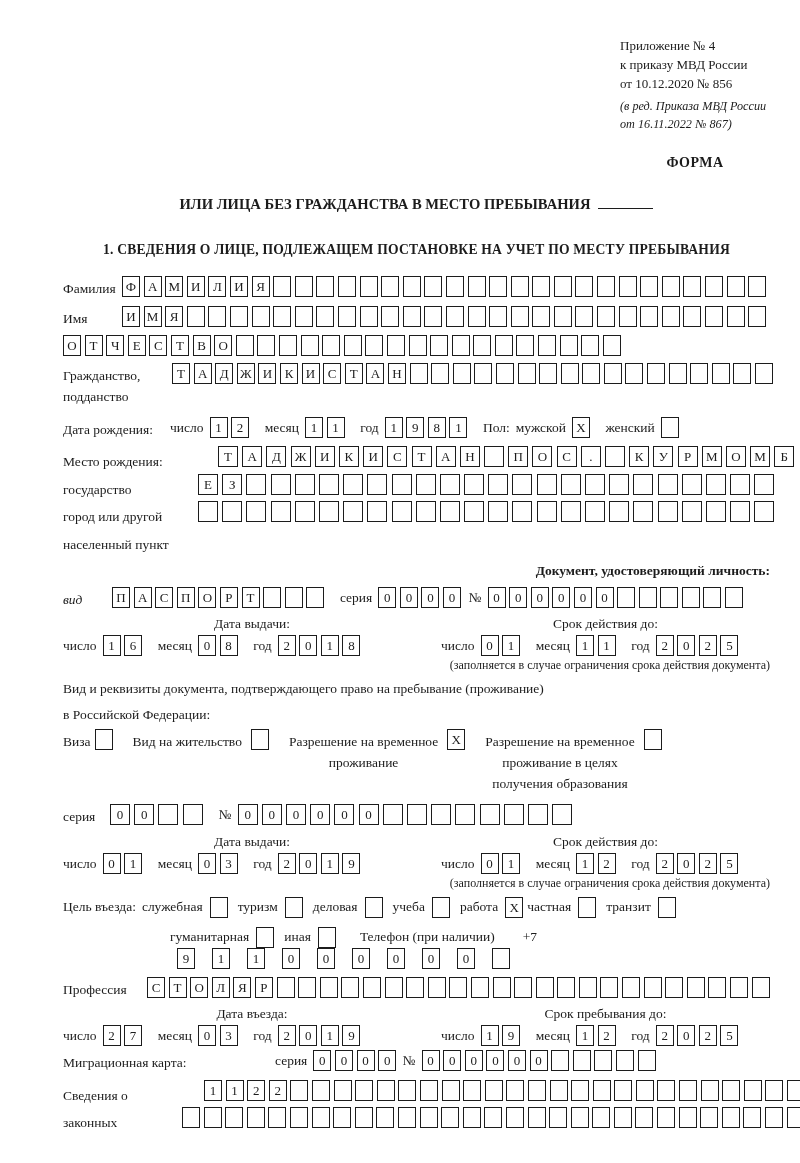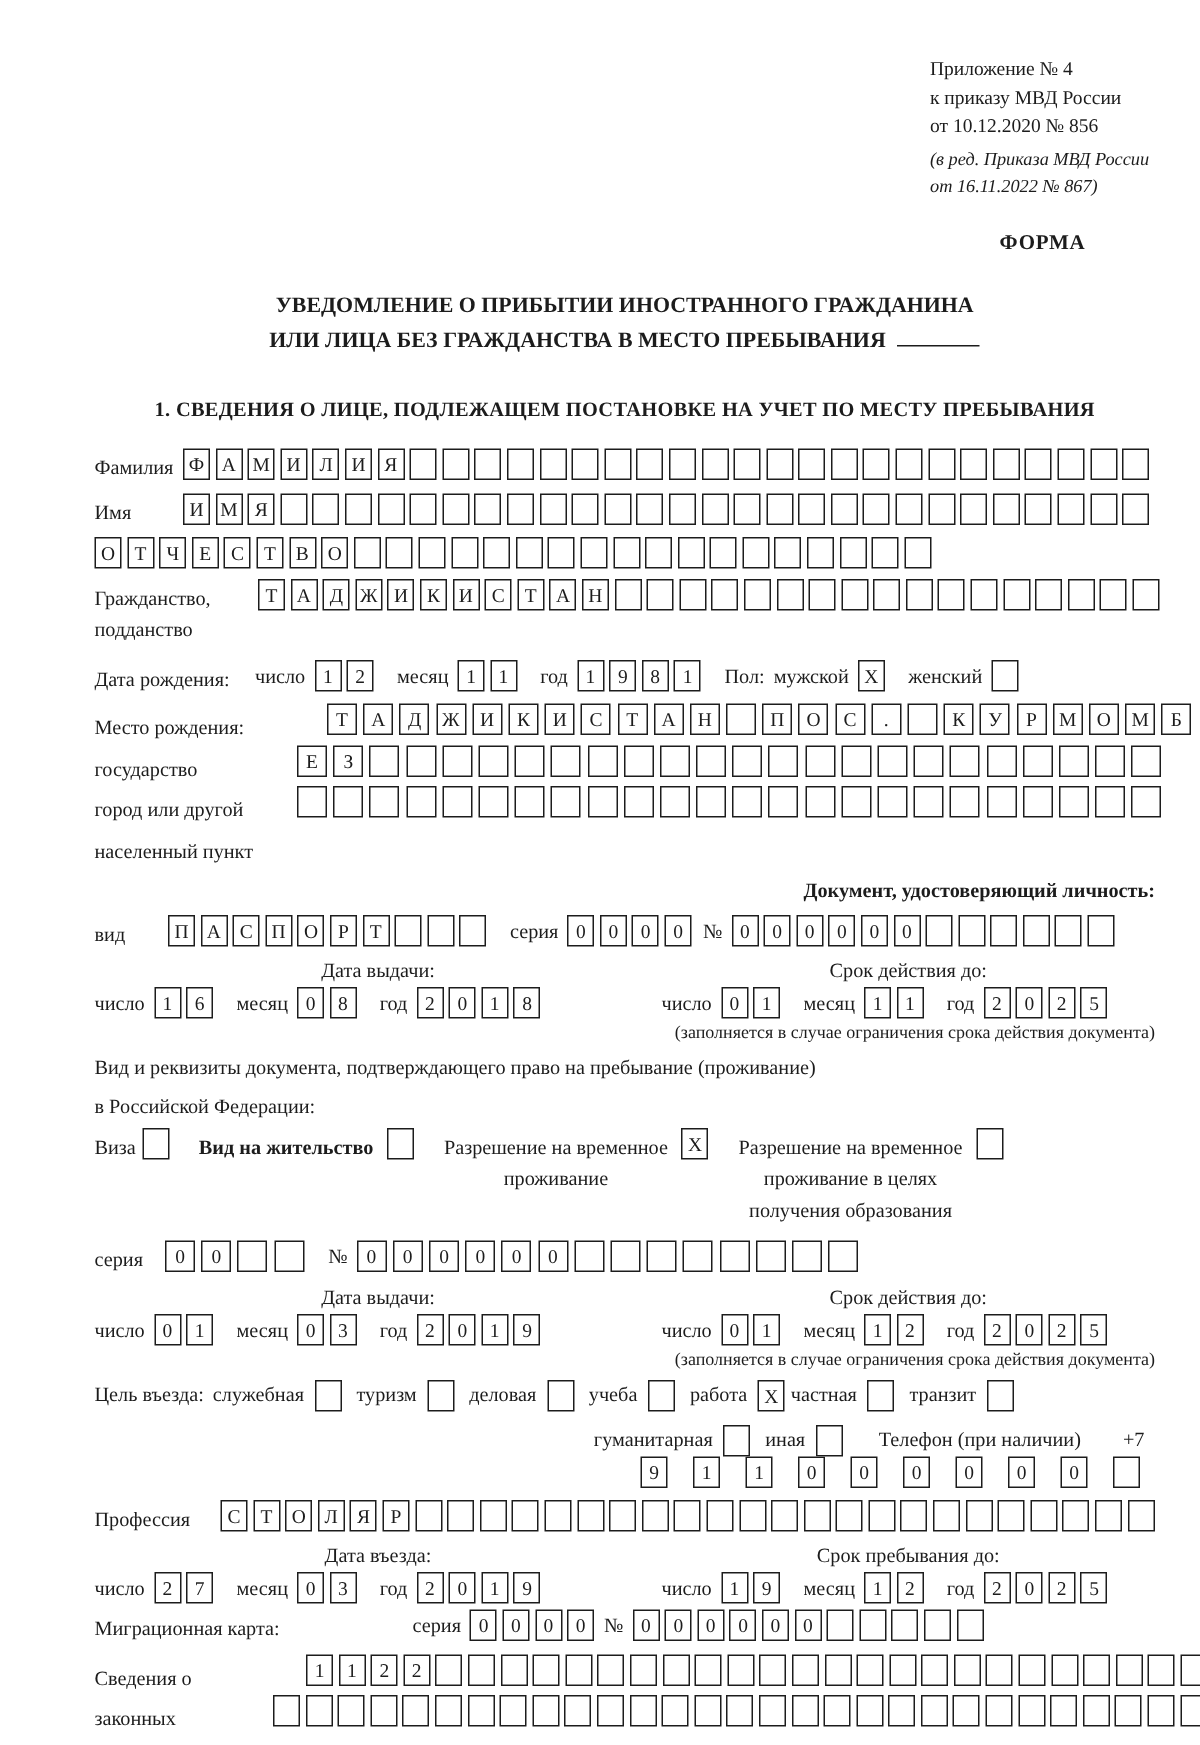--- a/index.html
+++ b/index.html
@@ -69,21 +69,20 @@
     <div>к приказу МВД России</div>
     <div>от 10.12.2020 № 856</div>
     <div class="rev">
       <div>(в ред. Приказа МВД России</div>
       <div>от 16.11.2022 № 867)</div>
     </div>
   </div>
   <div class="forma">ФОРМА</div>
 
   <div class="title">
-    <div>УВЕДОМЛЕНИЕ О ПРИБЫТИИ ИНОСТРАННОГО ГРАЖДАНИНА</div>
     <div><span>ИЛИ ЛИЦА БЕЗ ГРАЖДАНСТВА В МЕСТО ПРЕБЫВАНИЯ</span><span class="uline"></span></div>
   </div>
   <div class="sect">1. СВЕДЕНИЯ О ЛИЦЕ, ПОДЛЕЖАЩЕМ ПОСТАНОВКЕ НА УЧЕТ ПО МЕСТУ ПРЕБЫВАНИЯ</div>
 
   <div class="row">
     <span class="lbl" style="width:59px;">Фамилия</span>
     <span class="cells">
         <span class="cell">Ф</span>
         <span class="cell">А</span>
         <span class="cell">М</span>
@@ -331,21 +330,21 @@
           <span class="cell"></span>
           <span class="cell"></span>
           <span class="cell"></span>
           <span class="cell"></span>
         </span>
     </span>
   </div>
 
   <div class="center-h" style="margin-top:-2px;">Документ, удостоверяющий личность:</div>
   <div class="row">
-    <span class="lbl" style="width:49px;">вид</span>
+    <span class="lbl" style="width:49px;font-style:italic;">вид</span>
     <span class="cells">
         <span class="cell">П</span>
         <span class="cell">А</span>
         <span class="cell">С</span>
         <span class="cell">П</span>
         <span class="cell">О</span>
         <span class="cell">Р</span>
         <span class="cell">Т</span>
         <span class="cell"></span>
         <span class="cell"></span>
@@ -424,21 +423,21 @@
   </div>
 
   <div class="plain">Вид и реквизиты документа, подтверждающего право на пребывание (проживание)</div>
   <div class="plain" style="margin-top:6px;">в Российской Федерации:</div>
 
   <div class="opts">
     <div class="opt">
       <span class="optlines">Виза</span>
       <span class="cell" style="margin-left:4px;"></span>
     </div>
-    <div class="opt" style="margin-left:20px;font-weight:bold;">
+    <div class="opt" style="margin-left:20px;">
       <span class="optlines">Вид на жительство</span>
       <span class="cell"></span>
     </div>
     <div class="opt" style="margin-left:20px;">
       <span class="optlines">
         <div>Разрешение на временное</div>
         <div>проживание</div>
       </span>
       <span class="cell">X</span>
     </div>
@@ -538,21 +537,21 @@
     <span>учеба</span>
     <span class="cell"></span>
     <span>работа</span>
     <span class="cell" style="margin-right:4px;">X</span>
     <span>частная</span>
     <span class="cell"></span>
     <span>транзит</span>
     <span class="cell"></span>
   </div>
 
-  <div class="purp indent2" style="margin-top:9px;justify-content:flex-end;">
+  <div class="purp indent2" style="margin-top:9px;">
     <span>гуманитарная</span>
     <span class="cell"></span>
     <span>иная</span>
     <span class="cell" style="margin-right:24px;"></span>
     <span>Телефон (при наличии)</span>
     <span style="margin-left:28px;margin-right:7px;">+7</span>
     <span class="cells">
         <span class="cell">9</span>
         <span class="cell">1</span>
         <span class="cell">1</span>

